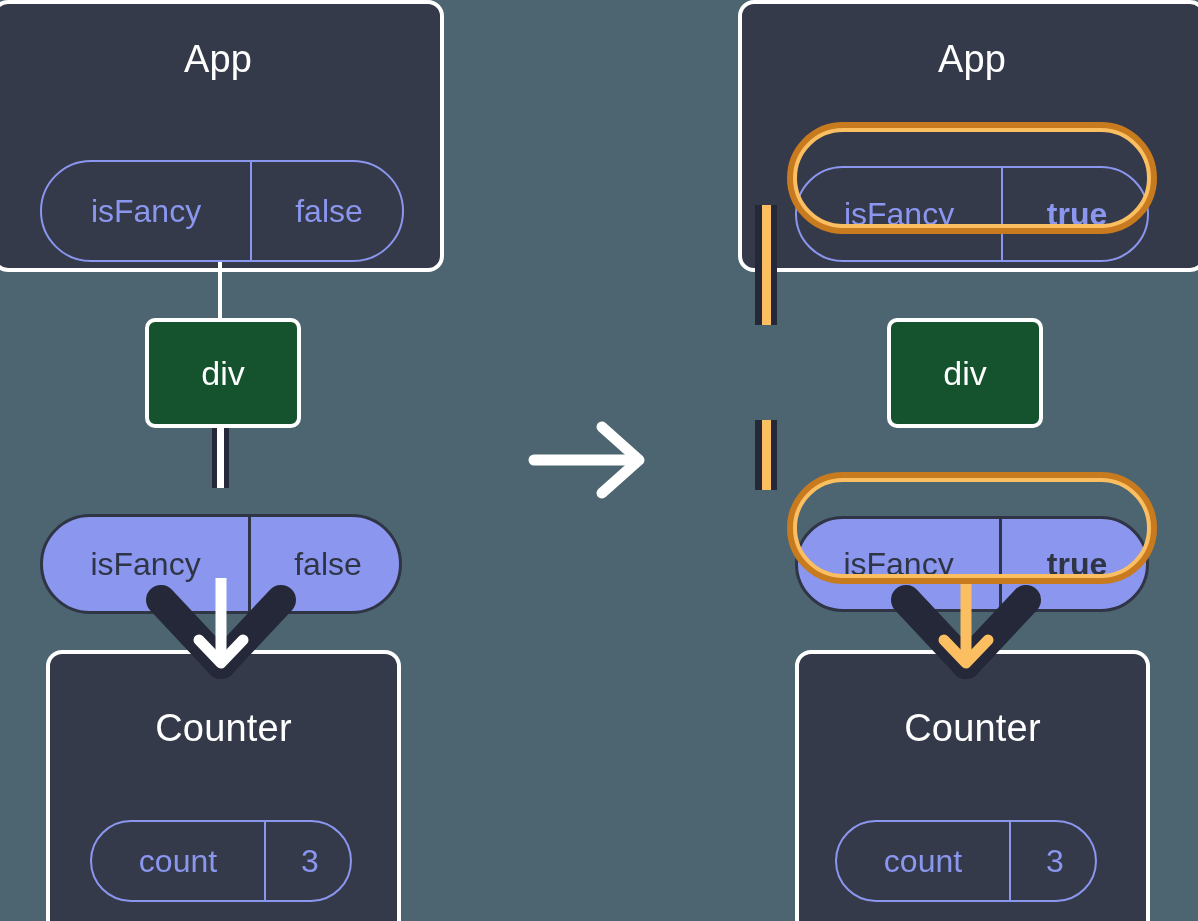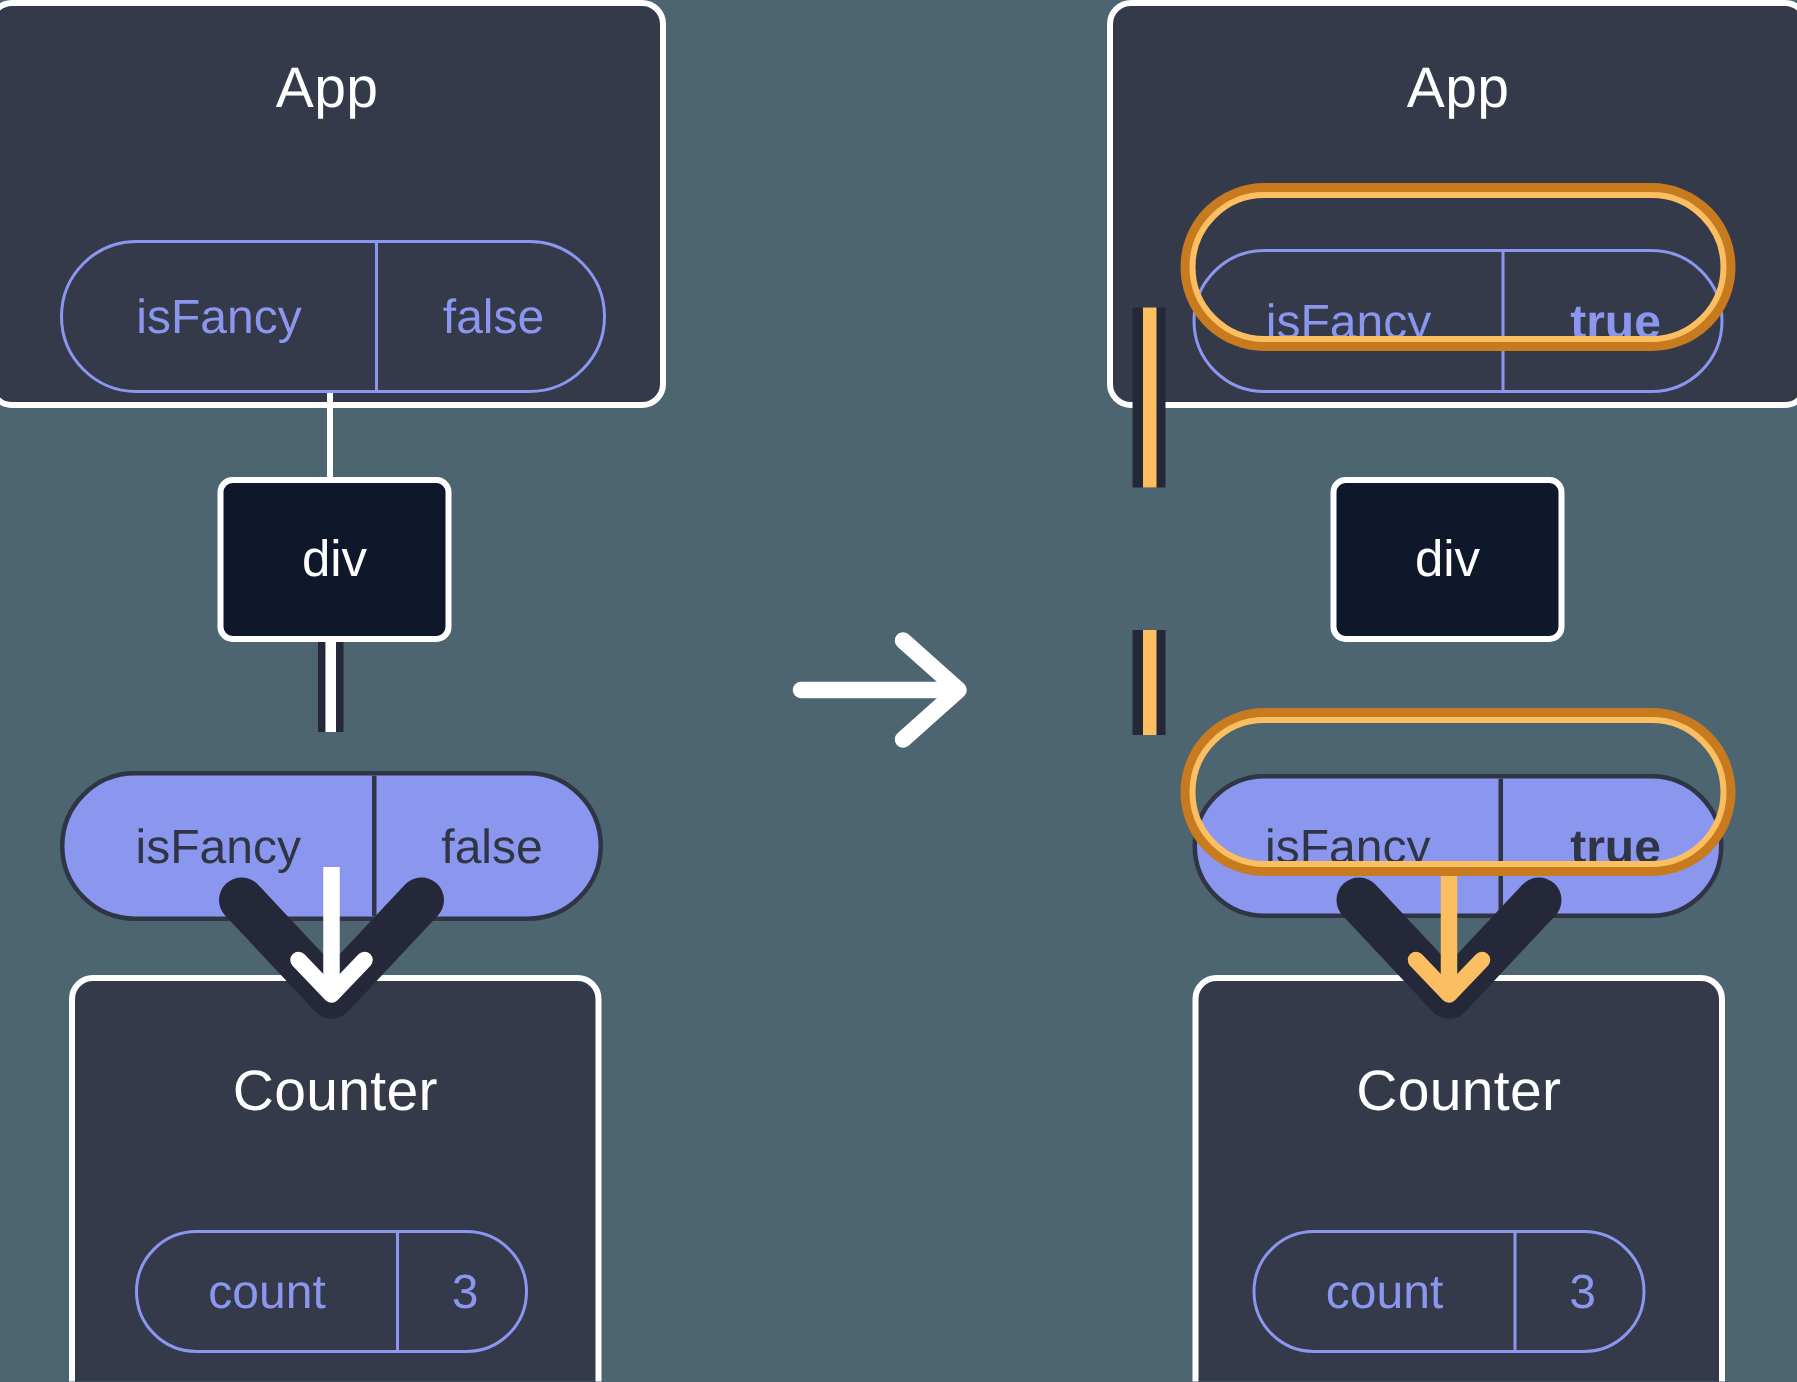--- a/index.html
+++ b/index.html
@@ -50,21 +50,21 @@
   .app-card   { width: 452px; height: 272px; }
   .app-title  { top: 34px; }
 
   
   .counter-card  { width: 355px; height: 290px; }
   .counter-title { top: 53px; }
 
   
   .div-node {
     position: absolute;
-    background: #0f172a;
+    background: #14532d;
     border: 4px solid #ffffff;
     border-radius: 10px;
     box-sizing: border-box;
     width: 156px;
     height: 110px;
     display: flex;
     align-items: center;
     justify-content: center;
     color: #ffffff;
     font-size: 34px;

